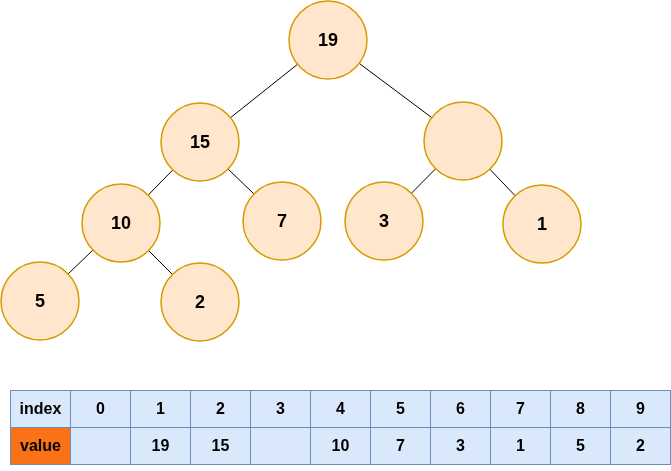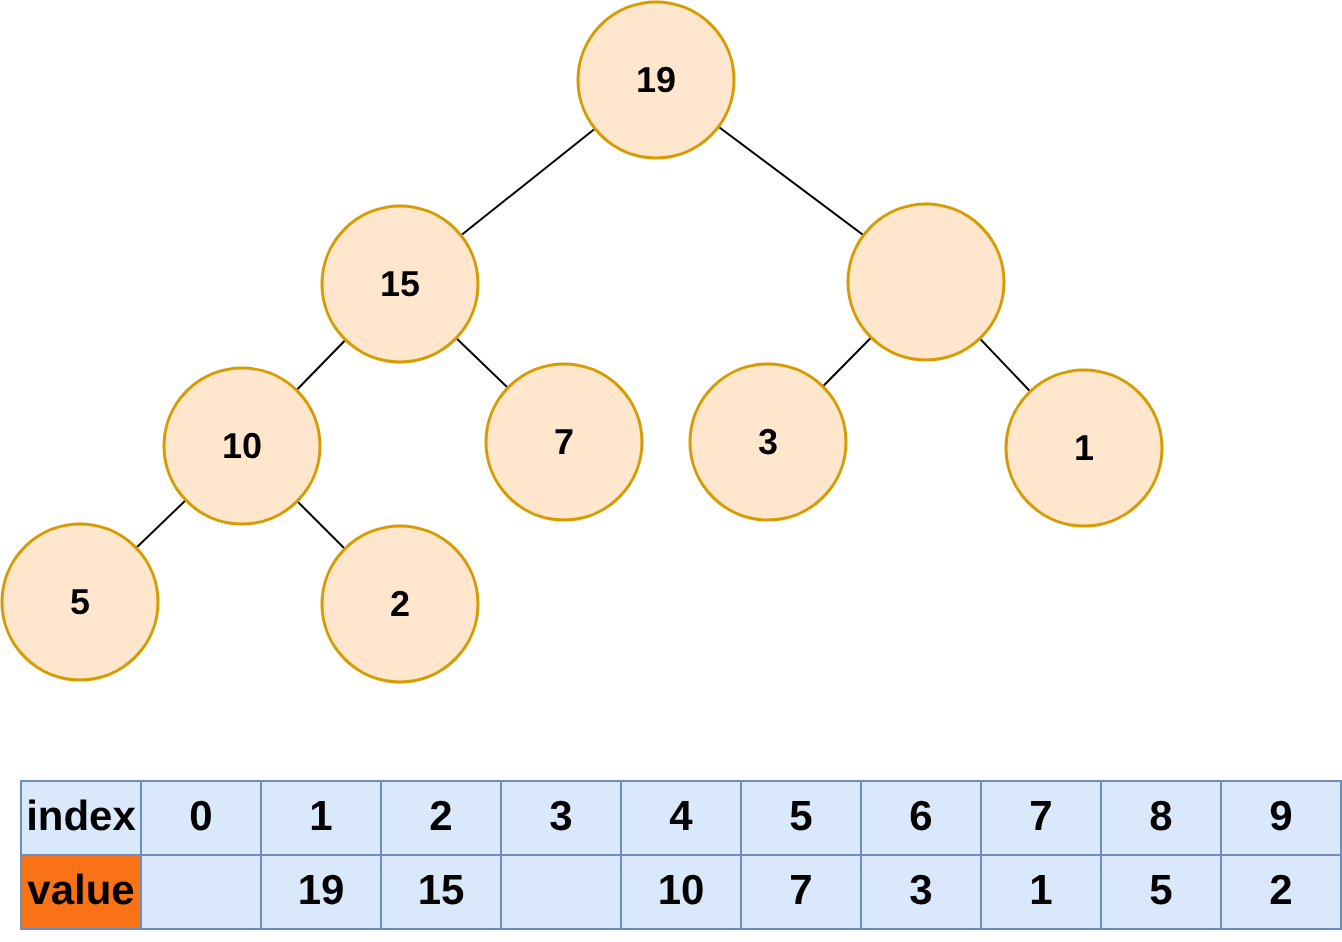--- a/index.html
+++ b/index.html
@@ -34,21 +34,21 @@
     table-layout: fixed;
   }
   #index-table td {
     width: 60px;
     height: 37px;
     box-sizing: border-box;
     text-align: center;
     vertical-align: middle;
     font-family: "Liberation Sans", sans-serif;
     font-weight: bold;
-    font-size: 21px;
+    font-size: 16px;
     color: #000000;
   }
   #index-table td.row-label {
     text-align: center;
   }
 </style>
 </head>
 <body>
 
 <div class="stage">

